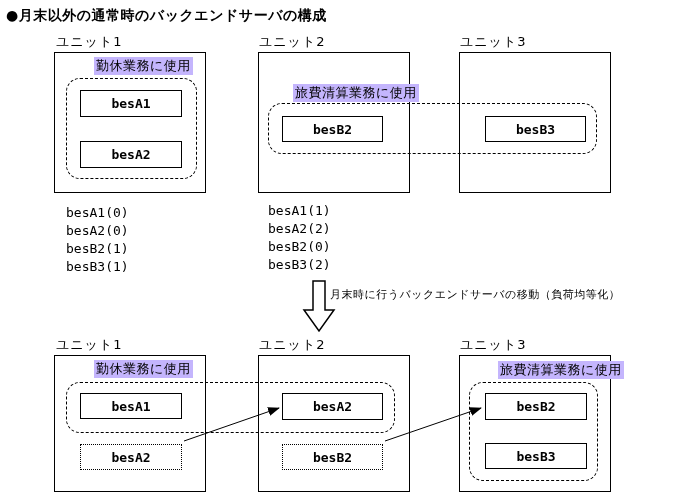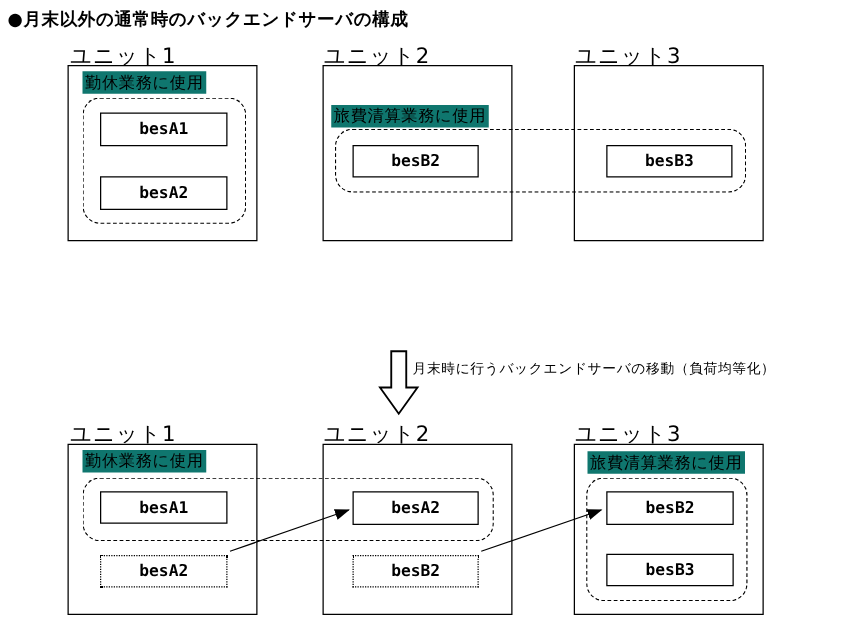--- a/index.html
+++ b/index.html
@@ -2,22 +2,22 @@
 <html><head>
 <meta charset="utf-8">
 <style>
   html,body{margin:0;padding:0;background:#fff;}
   .canvas{
     position:relative;width:688px;height:499px;background:#ffffff;
     font-family:"DejaVu Sans",sans-serif;color:#000;overflow:hidden;
   }
   .abs{position:absolute;white-space:nowrap;}
   .sec-title{font-size:14px;font-weight:bold;letter-spacing:0.5px;}
-  .unit-label{font-size:17px;letter-spacing:1px;}
-  .usage-label{font-size:13px;letter-spacing:0.5px;background:#0f766e;padding:0 2px;z-index:3;}
+  .unit-label{font-size:13px;letter-spacing:1px;}
+  .usage-label{font-size:13px;letter-spacing:0.5px;background:#c4b5fd;padding:0 2px;z-index:3;margin-left:28px;}
   .unit-box{position:absolute;border:1px solid #000;background:#fff;box-sizing:border-box;}
   .dashed-group{position:absolute;border:1px dashed #000;border-radius:14px;box-sizing:border-box;z-index:2;}
   .server-box{
     position:absolute;border:1px solid #000;background:#fff;box-sizing:border-box;
     display:flex;align-items:center;justify-content:center;
     font-family:"DejaVu Sans Mono",monospace;font-size:13px;z-index:3;font-weight:bold;
   }
   .server-box.moved{border-style:dotted;background:transparent;}
   .bes-list{position:absolute;font-family:"DejaVu Sans Mono",monospace;font-size:13px;line-height:18px;}
   .arrow-layer{position:absolute;left:0;top:0;width:688px;height:499px;pointer-events:none;z-index:5;}
@@ -41,20 +41,32 @@
   <div class="abs usage-label" style="left:66px;top:57px;">勤休業務に使用</div>
   <div class="dashed-group" style="left:66px;top:78px;width:131px;height:101px;"></div>
   <div class="server-box" style="left:80px;top:90px;width:102px;height:27px;">besA1</div>
   <div class="server-box" style="left:80px;top:141px;width:102px;height:27px;">besA2</div>
 
   <div class="abs usage-label" style="left:265px;top:84px;">旅費清算業務に使用</div>
   <div class="dashed-group" style="left:268px;top:103px;width:329px;height:51px;"></div>
   <div class="server-box" style="left:282px;top:116px;width:101px;height:26px;">besB2</div>
   <div class="server-box" style="left:485px;top:116px;width:101px;height:26px;">besB3</div>
 
+  <div class="bes-list" style="left:66px;top:204px;">
+    <div>besA1(0)</div>
+    <div>besA2(0)</div>
+    <div>besB2(1)</div>
+    <div>besB3(1)</div>
+  </div>
+  <div class="bes-list" style="left:268px;top:202px;">
+    <div>besA1(1)</div>
+    <div>besA2(2)</div>
+    <div>besB2(0)</div>
+    <div>besB3(2)</div>
+  </div>
 
   <div class="abs transition-label" style="left:330px;top:287px;">月末時に行うバックエンドサーバの移動（負荷均等化）</div>
 
 
   <div class="abs unit-label" style="left:56px;top:336px;">ユニット1</div>
   <div class="abs unit-label" style="left:259px;top:336px;">ユニット2</div>
   <div class="abs unit-label" style="left:460px;top:336px;">ユニット3</div>
 
   <div class="unit-box" style="left:54px;top:355px;width:152px;height:137px;"></div>
   <div class="unit-box" style="left:258px;top:355px;width:152px;height:137px;"></div>

